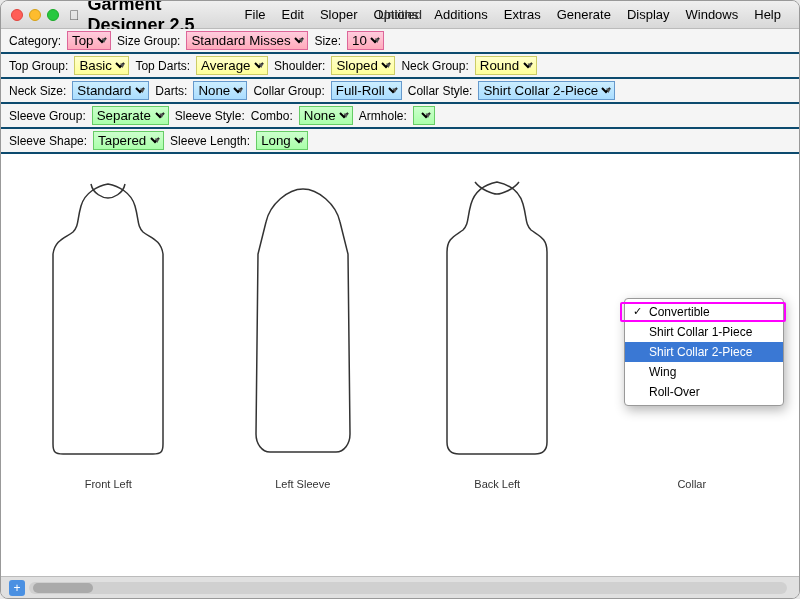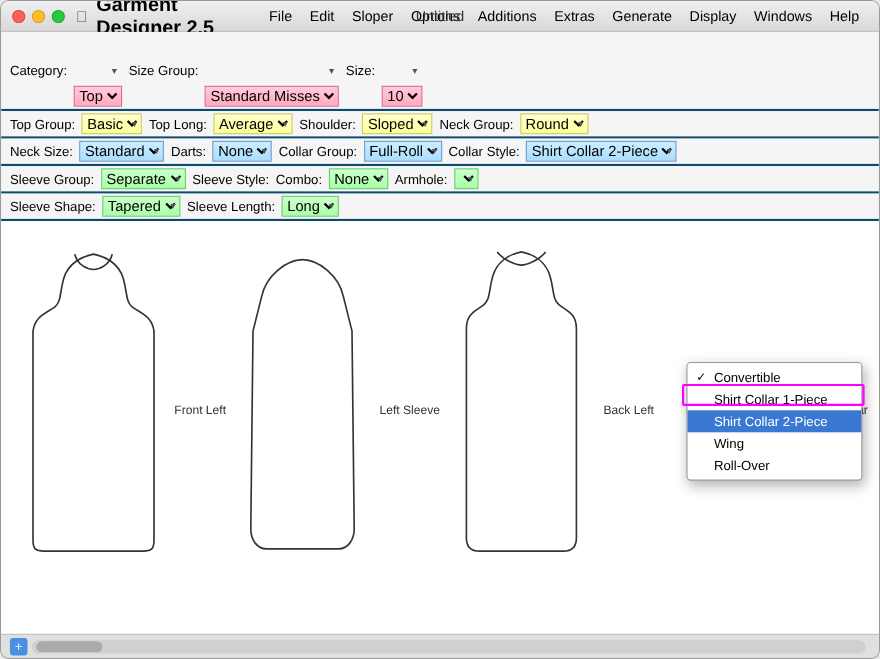--- a/index.html
+++ b/index.html
@@ -84,21 +84,20 @@
       content: '▼';
       font-size: 8px;
       position: absolute;
       right: 3px;
       pointer-events: none;
       color: #555;
     }
     .select-pink {
       background: linear-gradient(to bottom, #ffccdd, #ffaabb) !important;
       border-color: #dd6699 !important;
-      margin-top: 47px;
     }
     .select-yellow {
       background: linear-gradient(to bottom, #ffffcc, #ffff99) !important;
       border-color: #cccc66 !important;
     }
     .select-blue {
       background: linear-gradient(to bottom, #cceeff, #aaddff) !important;
       border-color: #6699cc !important;
     }
     .select-green {
@@ -127,21 +126,21 @@
       width: 100%;
       height: 100%;
       display: flex;
       align-items: flex-start;
       justify-content: space-around;
       padding: 20px 10px;
       position: relative;
     }
     .pattern-panel {
       display: flex;
-      flex-direction: row;
+      flex-direction: column;
       align-items: center;
       flex: 1;
     }
     .pattern-canvas {
       flex: 1;
       display: flex;
       align-items: center;
       justify-content: center;
     }
     .panel-label {
@@ -190,21 +189,21 @@
       background: #aaa;
       border-radius: 5px;
       position: absolute;
       top: 1px;
       left: 4px;
     }
 
     
     .dropdown-menu {
       position: absolute;
-      top: 128px;
+      top: 144px;
       right: 15px;
       background: white;
       border: 1px solid #999;
       border-radius: 4px;
       box-shadow: 2px 4px 12px rgba(0,0,0,0.3);
       z-index: 100;
       min-width: 160px;
       padding: 3px 0;
     }
     .dropdown-item {
@@ -283,21 +282,21 @@
       </div>
     </div>
 
     <div class="toolbar-row">
       <label>Top Group:</label>
       <div class="select-wrapper">
         <select class="select-yellow">
           <option>Basic</option>
         </select>
       </div>
-      <label>Top Long:</label>
+      <label>Top Darts:</label>
       <div class="select-wrapper">
         <select class="select-yellow">
           <option>Average</option>
         </select>
       </div>
       <label>Shoulder:</label>
       <div class="select-wrapper">
         <select class="select-yellow">
           <option>Sloped</option>
         </select>

